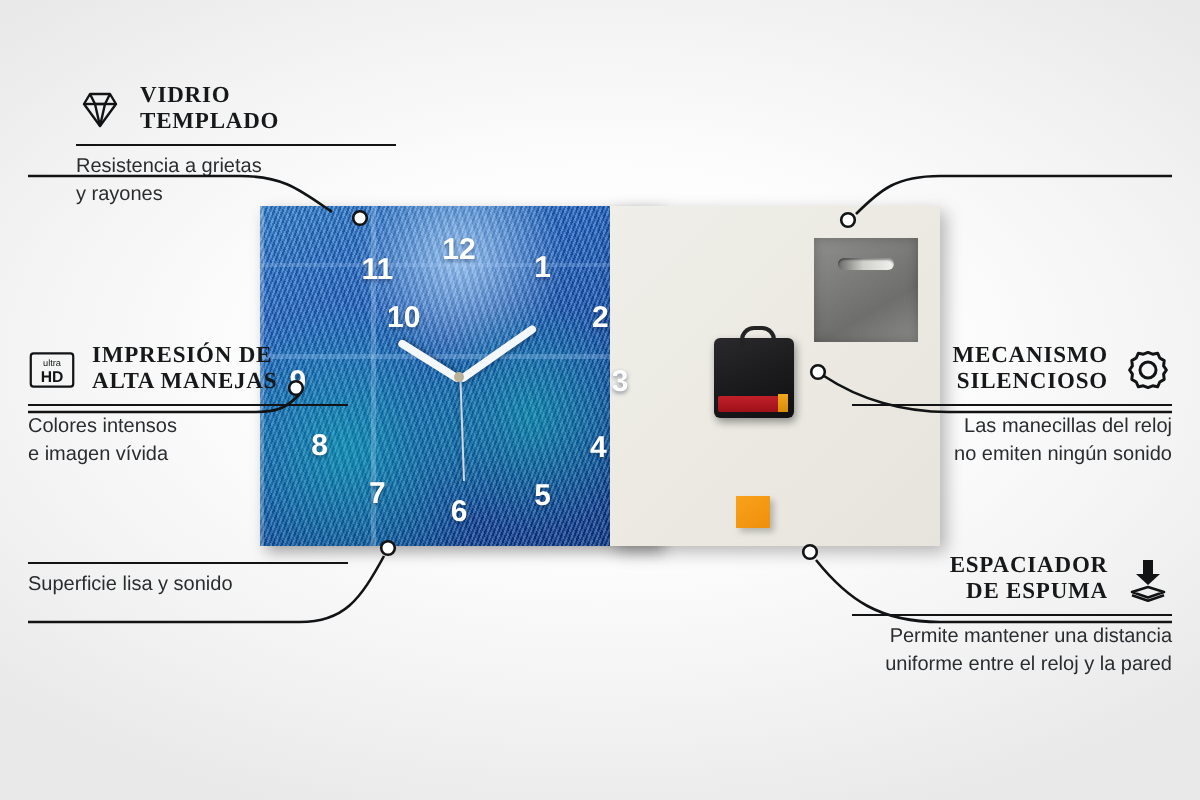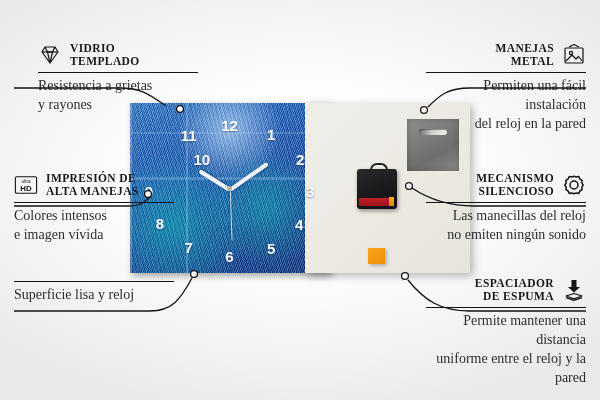--- a/index.html
+++ b/index.html
@@ -190,22 +190,22 @@
   }
   .feature.left .feature-title { text-align: left; }
   .feature.right .feature-title { text-align: right; }
   .feature-rule {
     border: none;
     border-top: 1px solid #111315;
     margin: 4px 0 4px 0;
     width: 100%;
   }
   .feature-desc {
-    font-family: Liberation Serif, serif;
-    font-size: 14px;
+    font-family: Liberation Sans, sans-serif;
+    font-size: 10px;
     color: #2a2d30;
     line-height: 1.35;
     white-space: pre-line;
   }
   .feature.left .feature-desc { text-align: left; }
   .feature.right .feature-desc { text-align: right; }
   .icon-box {
     width: 24px; height: 24px;
     flex: 0 0 24px;
     display: flex;
@@ -322,42 +322,23 @@
       <span class="feature-title">IMPRESIÓN DE
 ALTA MANEJAS</span>
     </div>
     <hr class="feature-rule">
     <div class="feature-desc">Colores intensos
 e imagen vívida</div>
   </div>
 
   <div class="feature left" id="feature-edges">
     <hr class="feature-rule">
-    <div class="feature-desc">Superficie lisa y reloj</div>
-  </div>
-
-  <div class="feature right" id="feature-hooks">
-    <div class="feature-head">
-      <span class="feature-title">MANEJAS
-METAL</span>
-      <span class="icon-box">
-        <svg viewBox="0 0 24 24" width="24" height="24">
-          <g fill="none" stroke="#111315" stroke-width="1.2" stroke-linejoin="round">
-            <path d="M7 4 L12 1.5 L17 4"></path>
-            <rect x="3" y="5" width="18" height="15" rx="1"></rect>
-            <circle cx="9" cy="10" r="1.6"></circle>
-            <path d="M4 18 L10 12 L14 16 L16.5 13.5 L20 18"></path>
-          </g>
-        </svg>
-      </span>
-    </div>
-    <hr class="feature-rule">
-    <div class="feature-desc">Permiten una fácil instalación
-del reloj en la pared</div>
-  </div>
+    <div class="feature-desc">Superficie lisa y sonido</div>
+  </div>
+
 
   <div class="feature right" id="feature-silent">
     <div class="feature-head">
       <span class="feature-title">MECANISMO
 SILENCIOSO</span>
       <span class="icon-box">
         <svg viewBox="0 0 24 24" width="24" height="24">
           <g fill="none" stroke="#111315" stroke-width="1.5" stroke-linecap="round" stroke-linejoin="round">
             <path d="M12 3.2 L14.3 4.1 L16.8 3.6 L17.9 6 L20.1 7.3 L19.8 9.9 L21.2 12 L19.8 14.1 L20.1 16.7 L17.9 18 L16.8 20.4 L14.3 19.9 L12 20.8 L9.7 19.9 L7.2 20.4 L6.1 18 L3.9 16.7 L4.2 14.1 L2.8 12 L4.2 9.9 L3.9 7.3 L6.1 6 L7.2 3.6 L9.7 4.1 Z"></path>
             <circle cx="12" cy="12" r="4"></circle>

